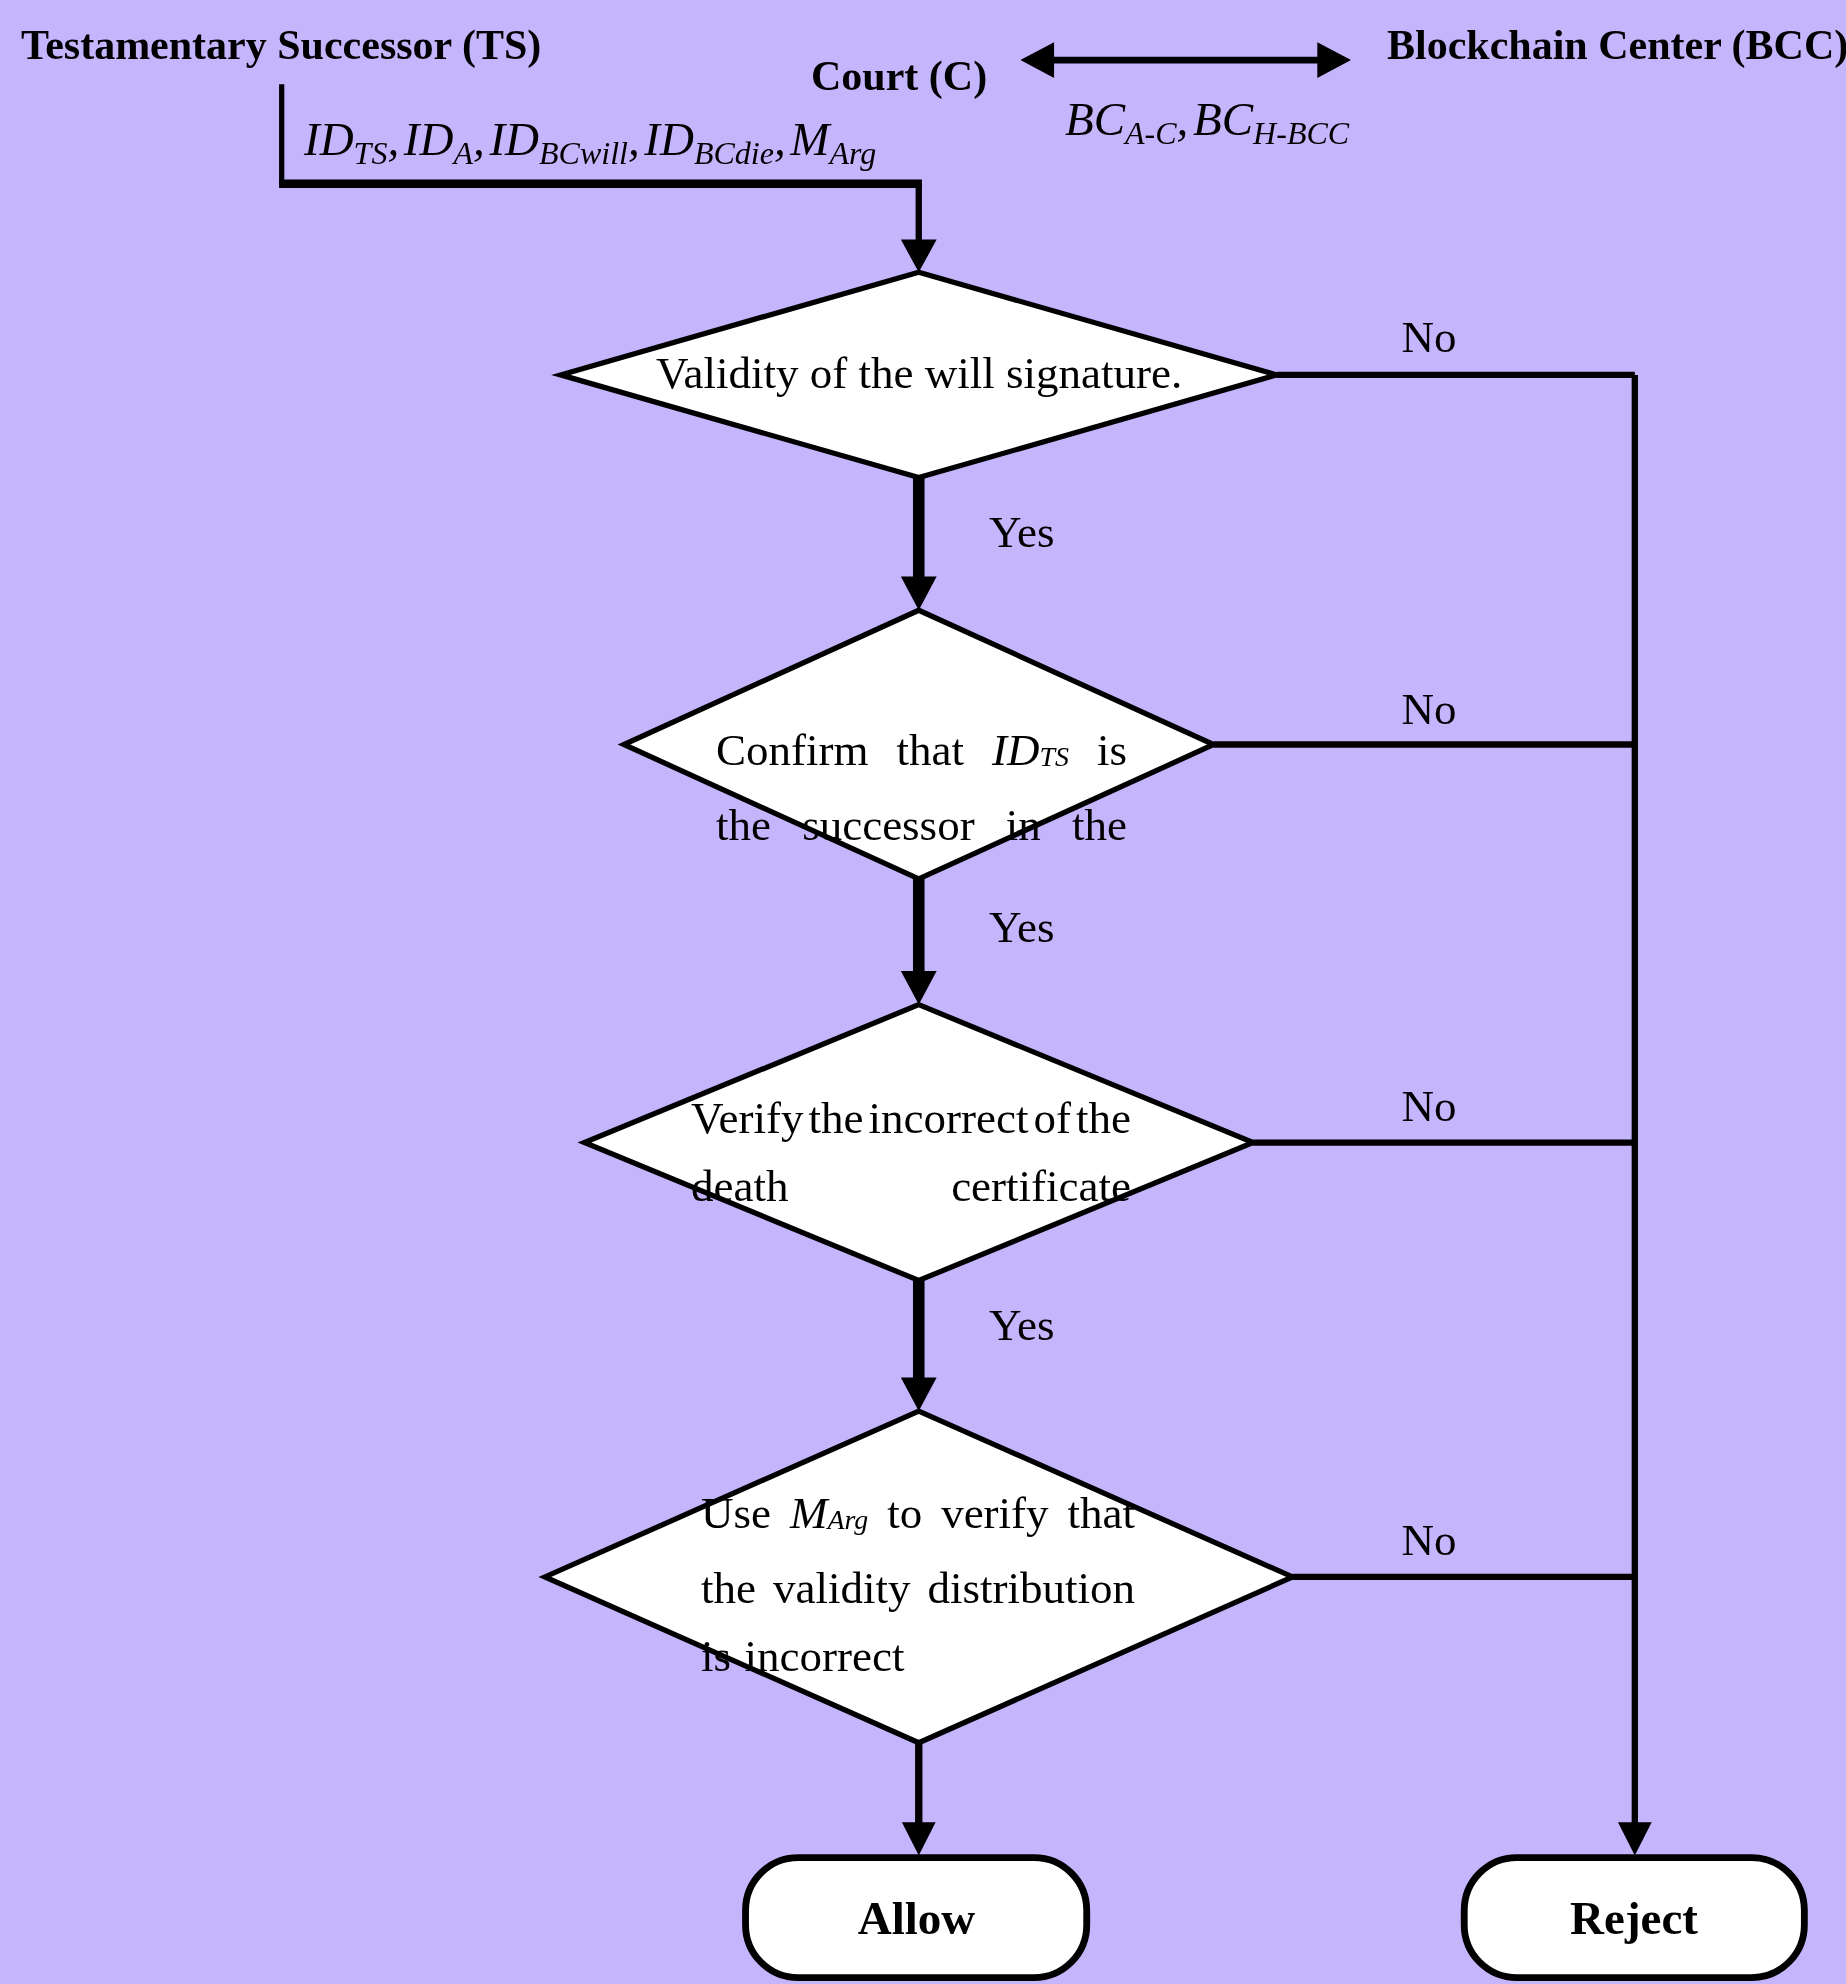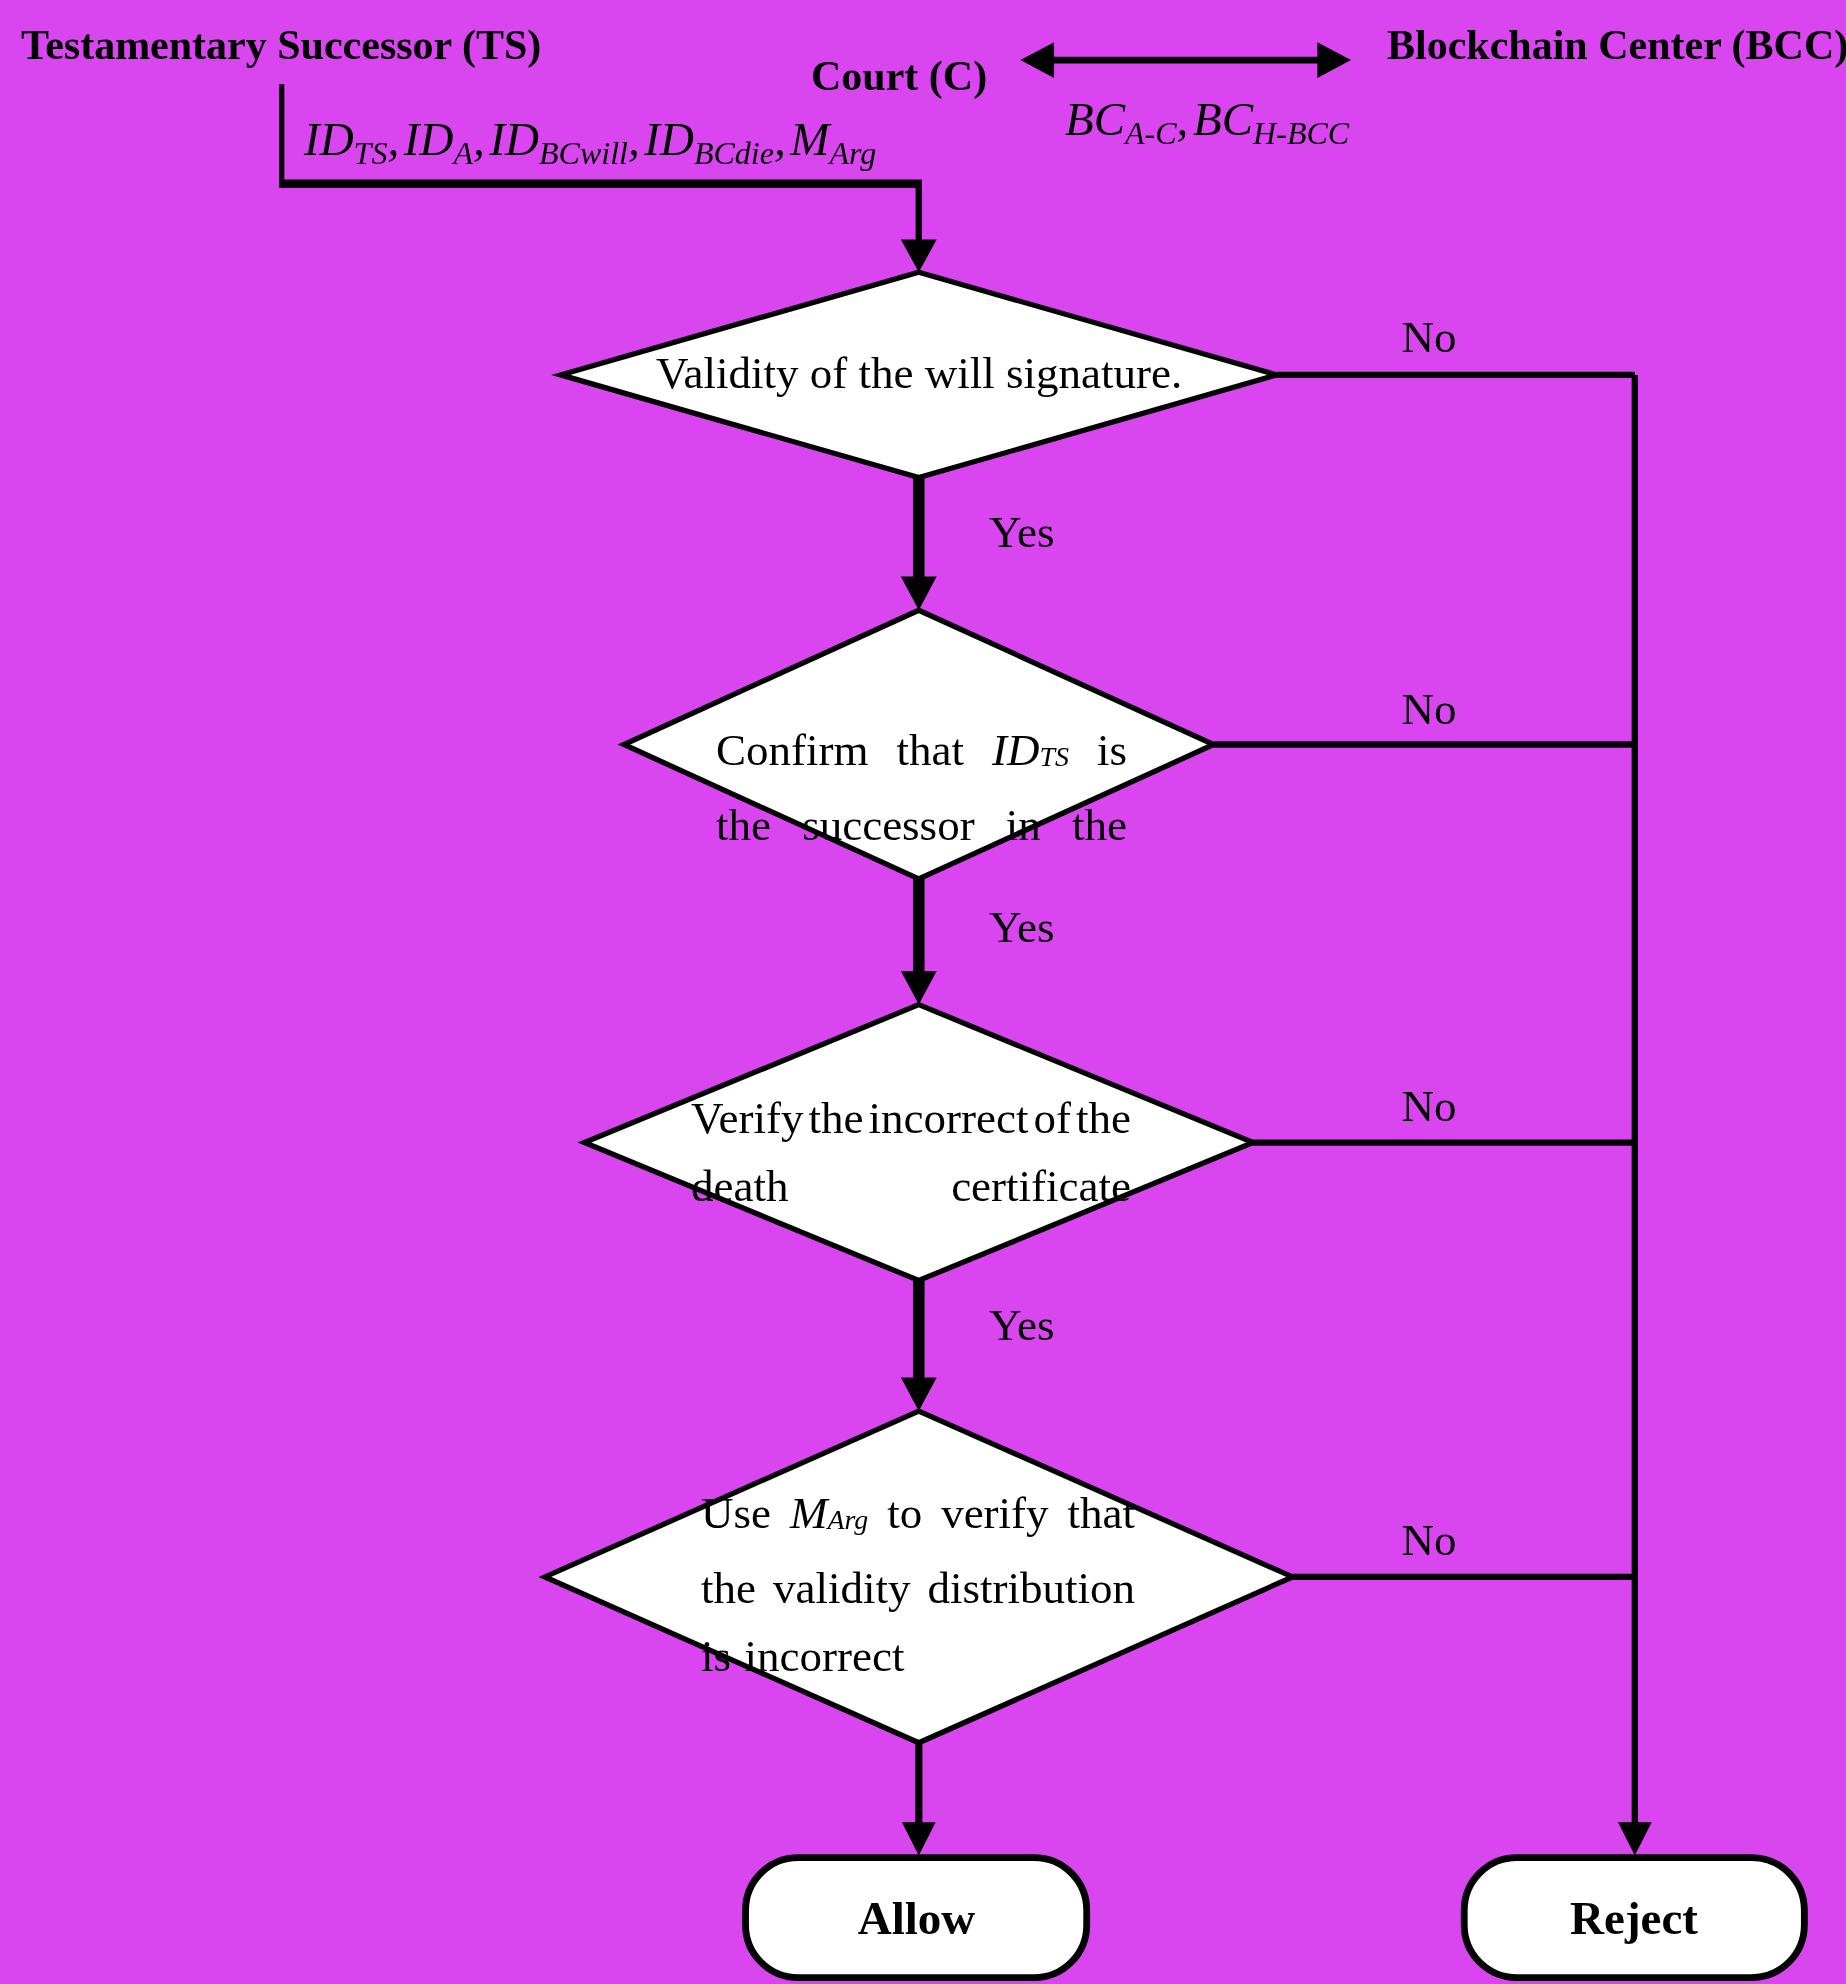--- a/index.html
+++ b/index.html
@@ -1,16 +1,16 @@
 <!DOCTYPE html>
 <html style="font-size:8.4px"><head>
 <meta charset="utf-8">
 <style>
   html,body{margin:0;padding:0;background:#ffffff;}
-  #stage{position:relative;width:1847px;height:1985px;background:#d946ef;overflow:hidden;
+  #stage{position:relative;width:1847px;height:1985px;background:#c4b5fd;overflow:hidden;
          font-family:"Liberation Serif","DejaVu Serif",serif;color:#000;}
   #diagram-svg{position:absolute;left:0;top:0;}
   .hdr{position:absolute;top:24px;font-weight:bold;font-size:42px;line-height:1;white-space:nowrap;}
   .formula{position:absolute;font-style:italic;font-size:47px;line-height:1;white-space:nowrap;}
   .msub{font-size:32px;vertical-align:-0.28em;}
   .sep{margin-right:0.10em;}
   .lbl{position:absolute;font-size:45px;line-height:1;white-space:nowrap;}
   .no-lbl{width:84px;text-align:center;}
   .dtext{position:absolute;font-size:45px;line-height:68px;text-align:center;}
   .jrow{display:flex;justify-content:space-between;}

